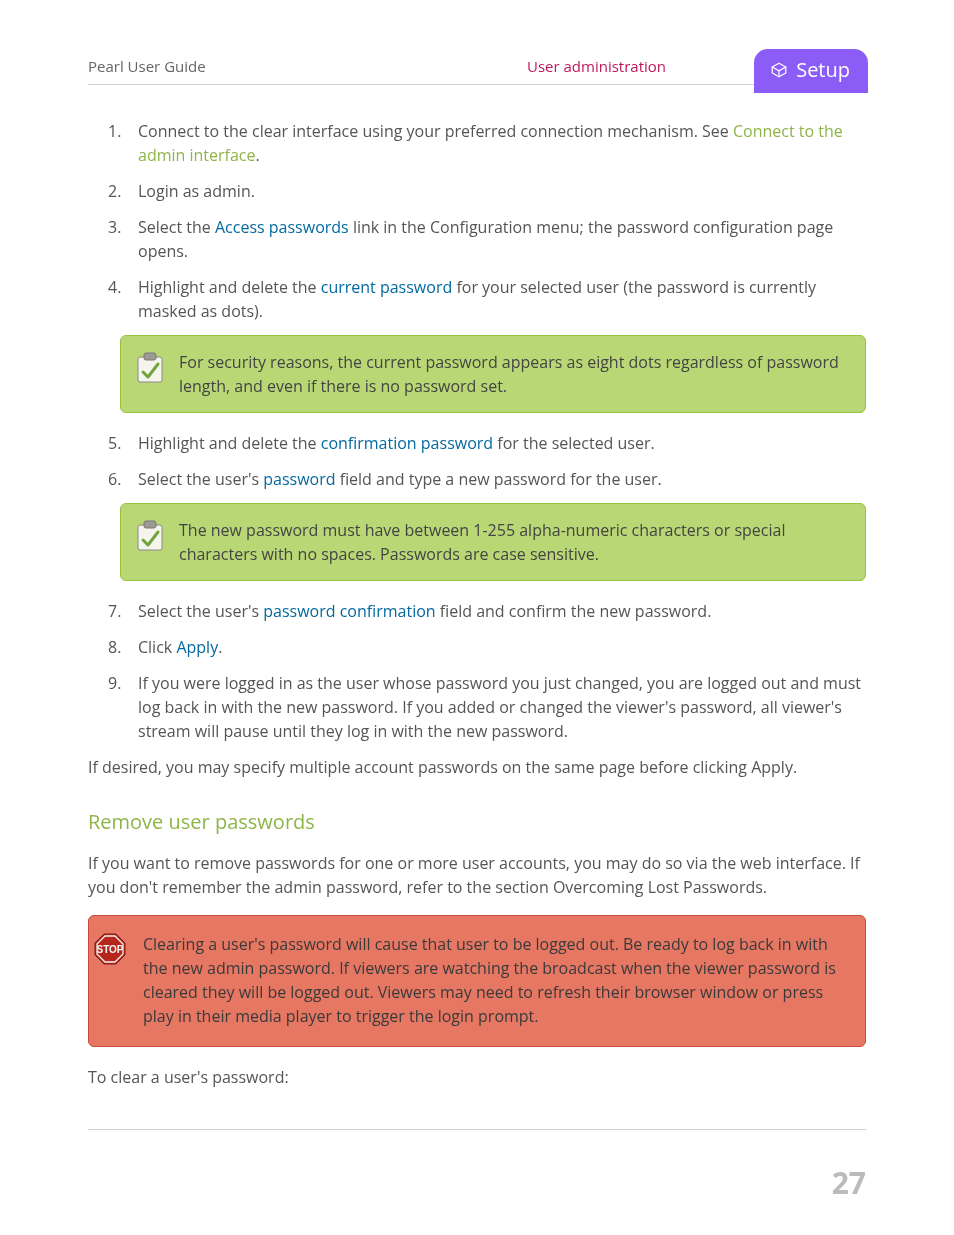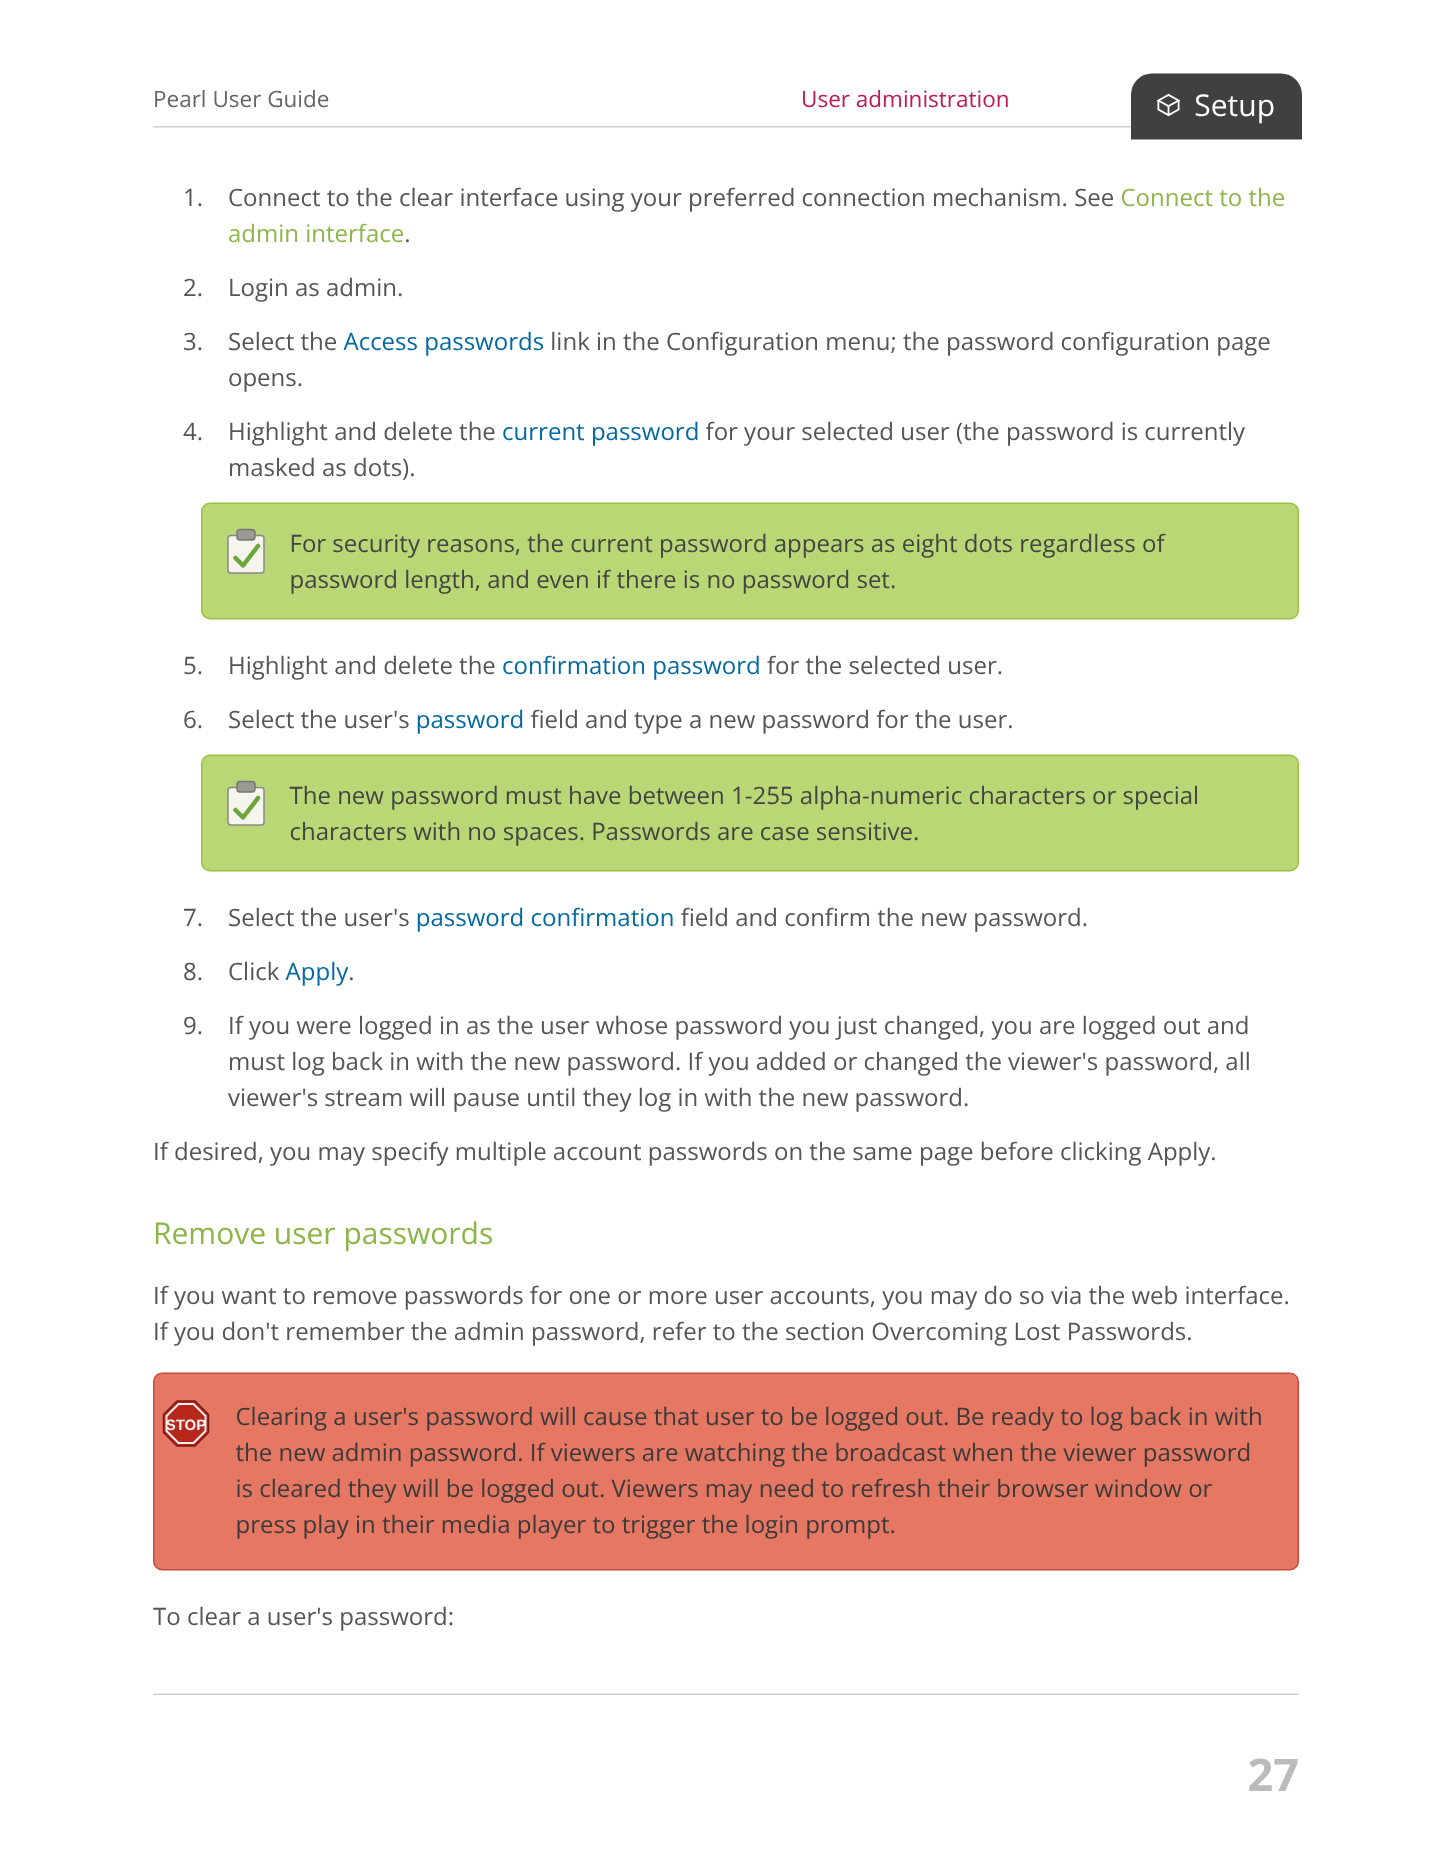--- a/index.html
+++ b/index.html
@@ -14,21 +14,20 @@
       width: 954px;
       height: 1235px;
       position: relative;
       font-size: 16px;
       line-height: 1.5;
     }
     .page {
       padding: 55px 88px 40px 88px;
       position: relative;
       height: 100%;
-      margin-left: 14px;
     }
     .header-row {
       display: flex;
       align-items: flex-end;
       border-bottom: 1px solid #d0d0d0;
       padding-bottom: 6px;
       position: relative;
       margin-bottom: 34px;
     }
     .header-left {
@@ -40,21 +39,21 @@
       flex: 1;
       font-size: 15px;
       color: #be185d;
       text-align: left;
       padding-left: 100px;
     }
     .setup-tab {
       position: absolute;
       right: -2px;
       top: -6px;
-      background: #404040;
+      background: #8b5cf6;
       color: #fff;
       font-size: 20px;
       padding: 6px 18px 8px 16px;
       border-radius: 14px 14px 0 0;
       display: flex;
       align-items: center;
       gap: 8px;
     }
     .setup-icon svg {
       width: 18px;

